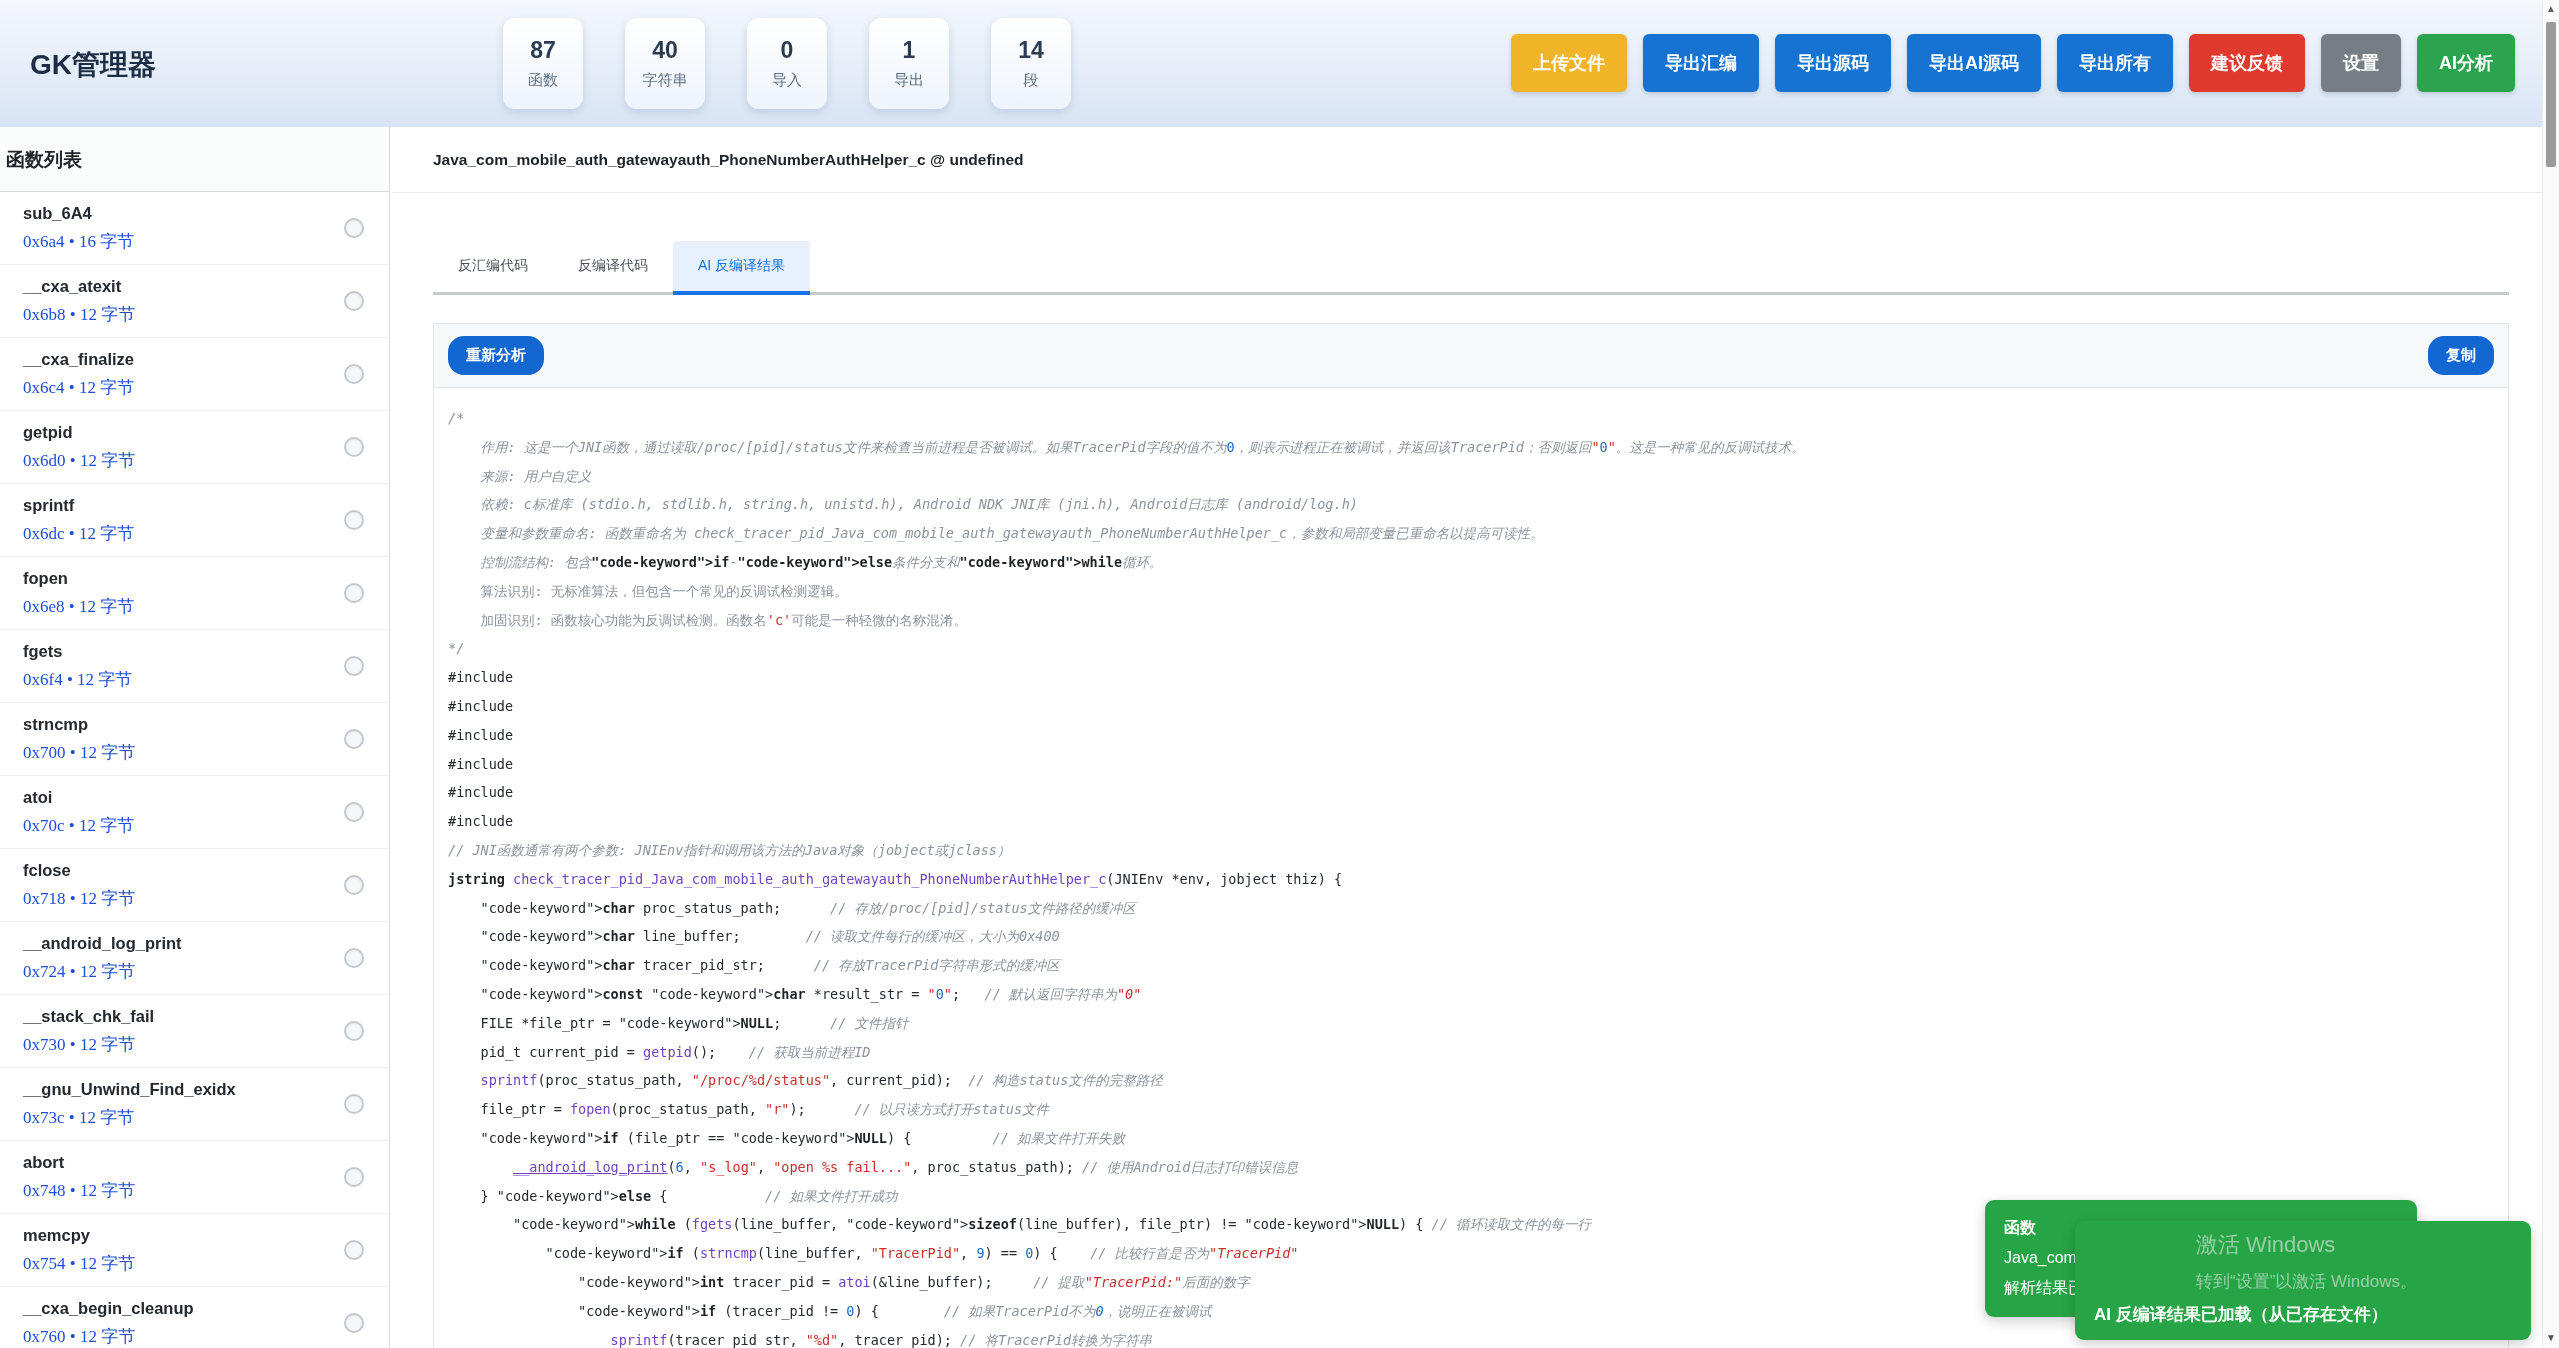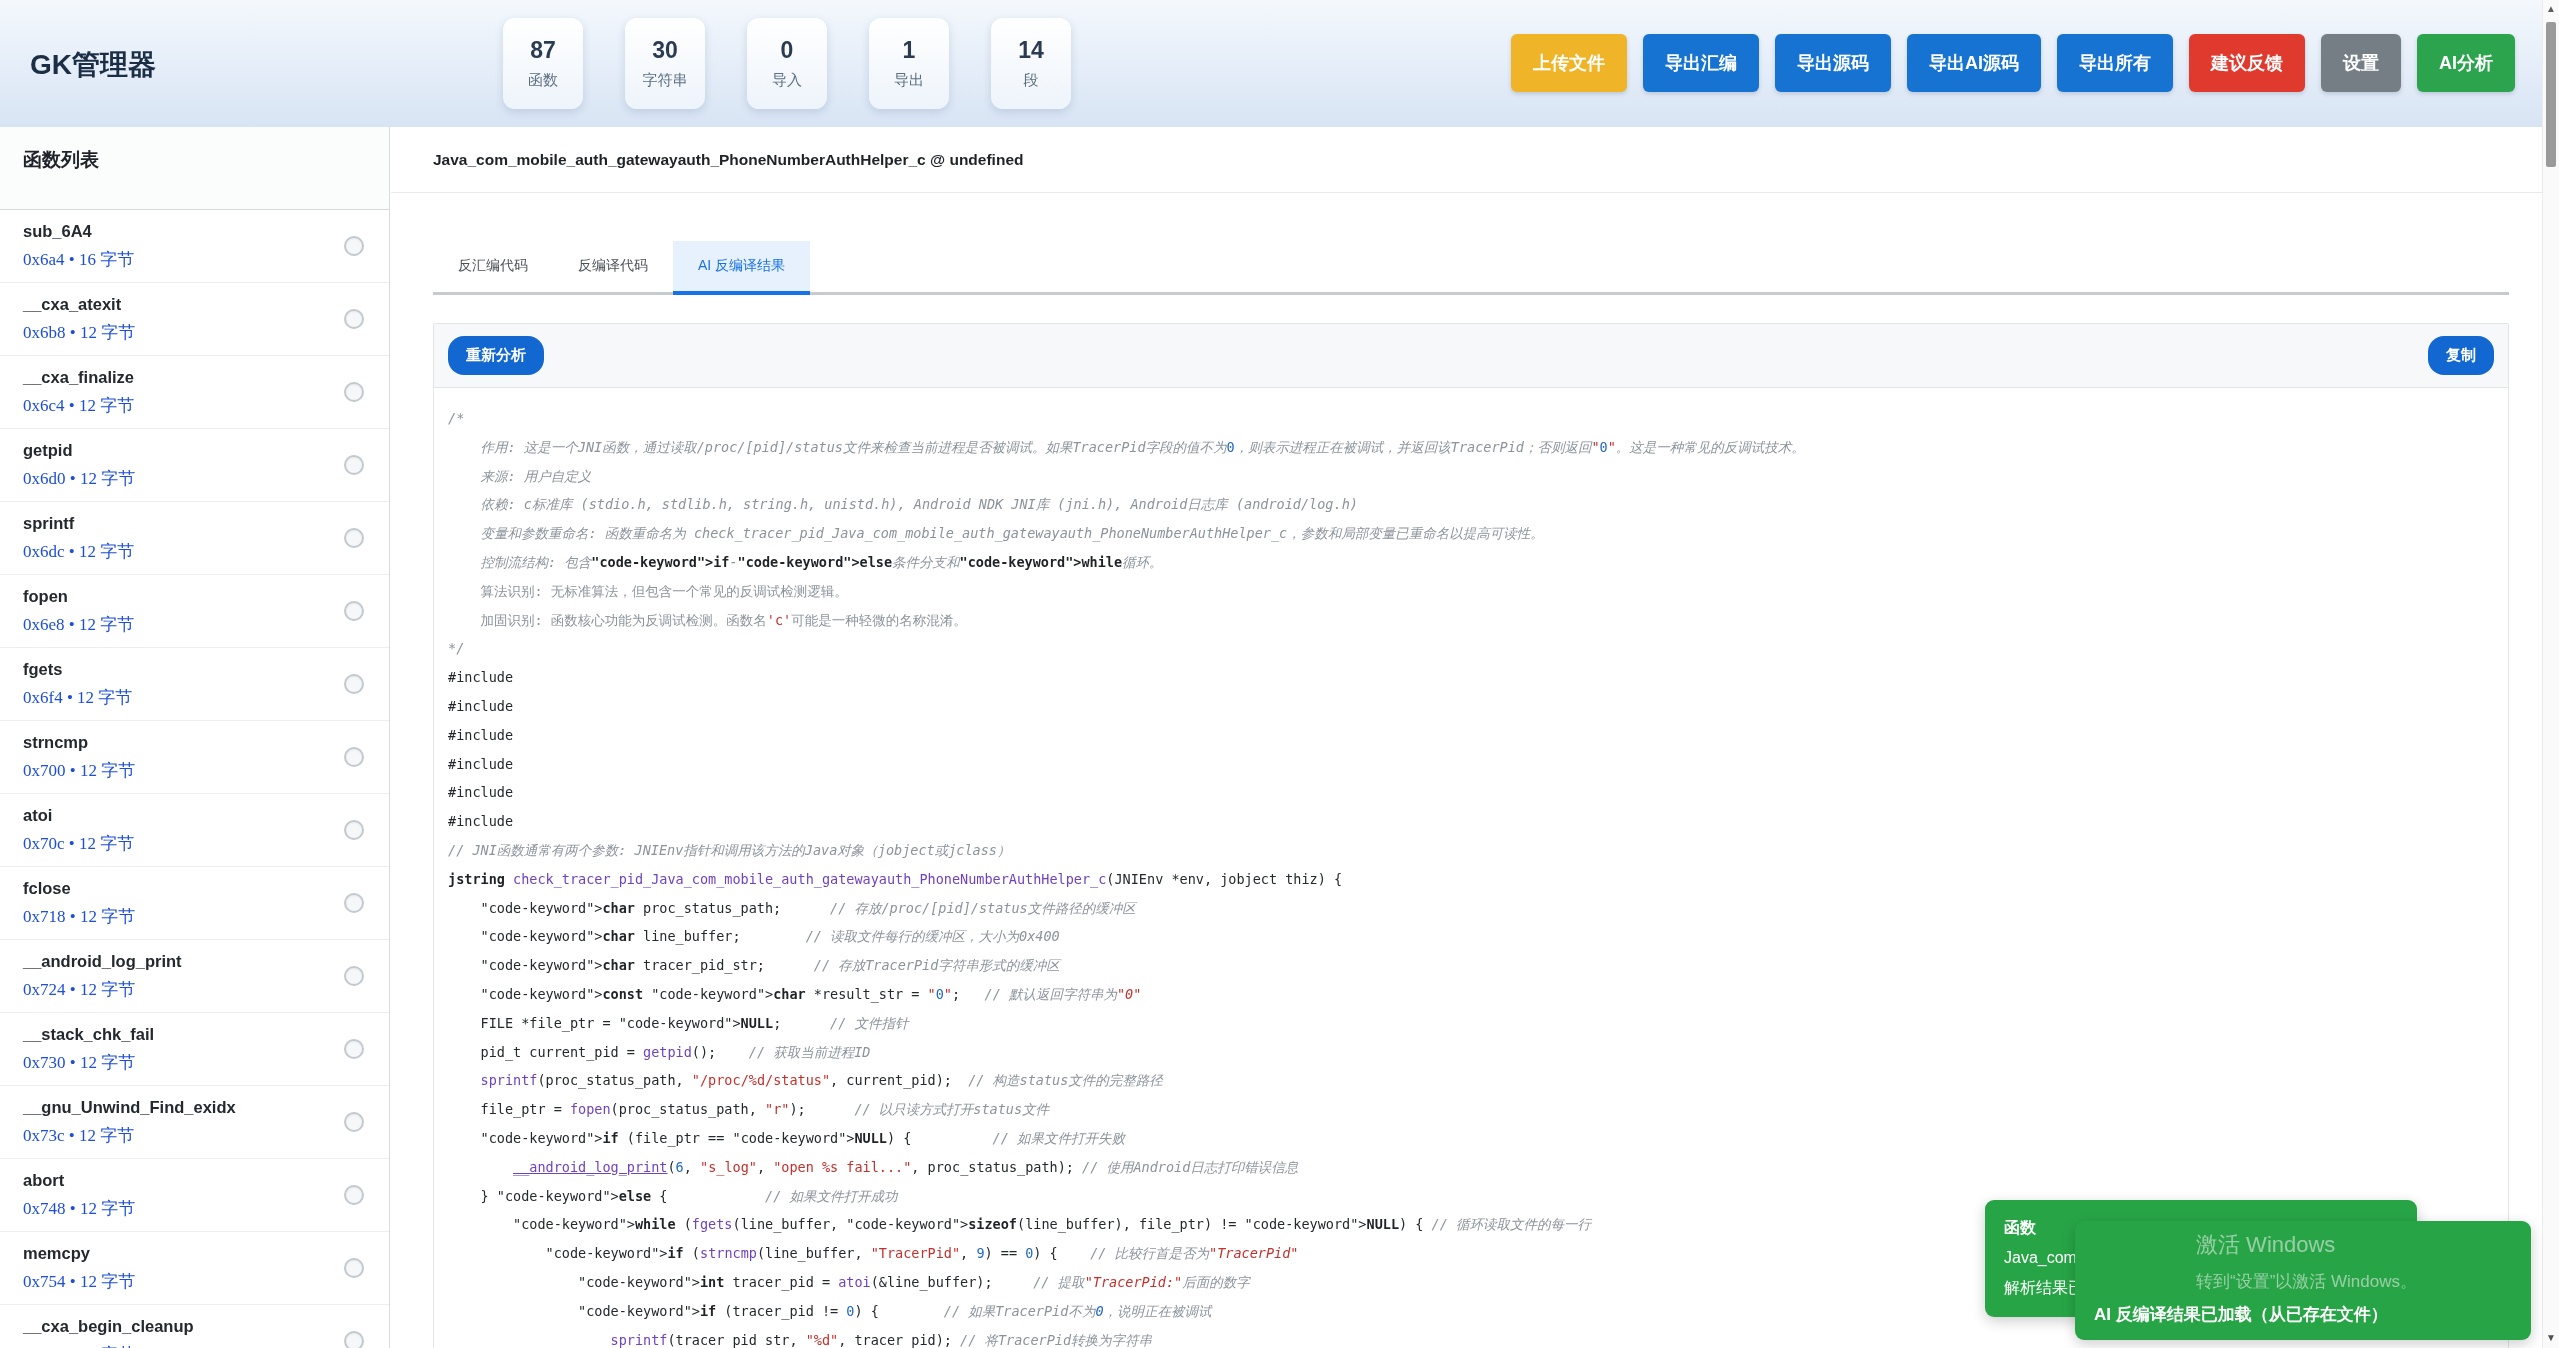--- a/index.html
+++ b/index.html
@@ -32,21 +32,21 @@
     color:#fff; font-size:18px; font-weight:bold; font-family:inherit; cursor:pointer;
     box-shadow:0 2px 4px rgba(30,50,80,.18);
   }
 
   
   .sidebar {
     position:absolute; left:0; top:127px; width:390px; height:1221px;
     background:#ffffff; border-right:1px solid #d9dde1; overflow:hidden;
   }
   .sidebar-header {
-    height:83px; line-height:65px; padding-left:23px;
+    height:65px; line-height:65px; padding-left:6px;
     font-size:19px; font-weight:bold; color:#1f2329;
     background:#fbfcfc; border-bottom:1px solid #d5d9dd;
   }
   .fn-list { height:1156px; overflow:hidden; }
   .fn-item { position:relative; height:73px; border-bottom:1px solid #eceeef; padding:12px 0 0 23px; cursor:pointer; }
   .fn-name { font-size:16.5px; font-weight:bold; color:#24292f; }
   .fn-meta { font-size:17px; color:#1d4ed8; margin-top:7px;font-family:Liberation Serif, serif; }
   .fn-circle {
     position:absolute; right:25px; top:50%; transform:translateY(-50%);
     width:20px; height:20px; border:2px solid #c2c9d0; border-radius:50%;
@@ -123,21 +123,21 @@
 <div class="screen">
 
   <header class="app-header">
     <div class="app-title">GK管理器</div>
     <div class="stats" id="stats">
         <div class="stat-card">
           <div class="stat-value">87</div>
           <div class="stat-label">函数</div>
         </div>
         <div class="stat-card">
-          <div class="stat-value">30</div>
+          <div class="stat-value">40</div>
           <div class="stat-label">字符串</div>
         </div>
         <div class="stat-card">
           <div class="stat-value">0</div>
           <div class="stat-label">导入</div>
         </div>
         <div class="stat-card">
           <div class="stat-value">1</div>
           <div class="stat-label">导出</div>
         </div>

